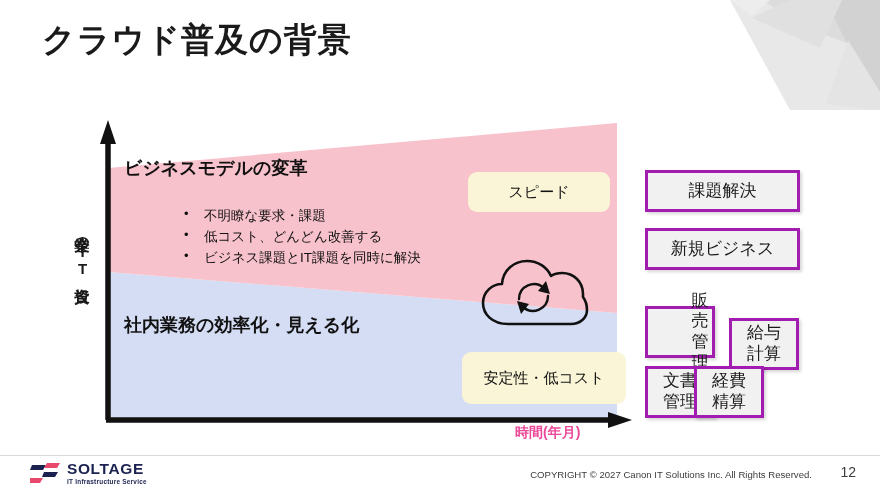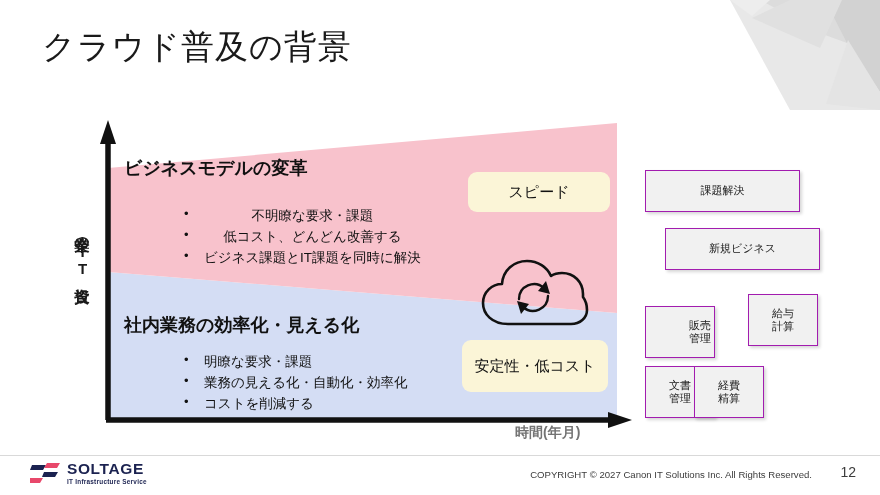--- a/index.html
+++ b/index.html
@@ -27,23 +27,23 @@
     right: 0;
     width: 150px;
     height: 110px;
     pointer-events: none;
   }
 
   
   #page-title {
     position: absolute;
     left: 42px;
-    top: 26px;
+    top: 19px;
     font-size: 33px;
-    font-weight: normal;
+    font-weight: bold;
     color: #1a1a1a;
     letter-spacing: 1px;
     line-height: 1.25;
   }
 
   
   #chart-area {
     position: absolute;
     left: 60px;
     top: 118px;
@@ -72,21 +72,21 @@
     writing-mode: vertical-rl;
     text-orientation: upright;
   }
 
   #x-axis-label {
     position: absolute;
     left: 515px;
     top: 424px;
     font-size: 14px;
     font-weight: bold;
-    color: #737373;
+    color: #ec4899;
   }
 
   
   .band-title {
     position: absolute;
     font-size: 18px;
     font-weight: bold;
     color: #111111;
     letter-spacing: 0px;
     white-space: nowrap;
@@ -107,69 +107,69 @@
   .bullets li::before {
     content: "\2022";
     position: absolute;
     left: 2px;
     top: -1px;
     font-size: 13px;
     color: #111111;
   }
 
   #upper-title { left: 124px; top: 156px; }
-  #upper-bullets { left: 182px; top: 205px; text-align: center; }
+  #upper-bullets { left: 182px; top: 205px; }
   #lower-title { left: 124px; top: 313px; }
   #lower-bullets { left: 182px; top: 351px; }
 
   
   .cream-box {
     position: absolute;
     background: #fbf5d7;
     border-radius: 9px;
     display: flex;
     align-items: center;
     justify-content: center;
     font-size: 15px;
     color: #111111;
     font-weight: normal;
     white-space: nowrap;
   }
   #speed-box { left: 468px; top: 172px; width: 142px; height: 40px; }
-  #stability-box { left: 462px; top: 340px; width: 146px; height: 52px; }
+  #stability-box { left: 462px; top: 352px; width: 164px; height: 52px; }
 
   
   #cloud-icon {
     position: absolute;
     left: 478px;
     top: 254px;
     width: 112px;
     height: 76px;
   }
 
   
   .grey-card {
     position: absolute;
     background: #f1f1f1;
-    border: 1px solid #a21caf;
+    border: 3px solid #a21caf;
     box-shadow: 2px 2px 3px rgba(0,0,0,0.16);
     display: flex;
     align-items: center;
     justify-content: center;
     text-align: center;
     color: #1a1a1a;
-    font-size: 11px;
+    font-size: 17px;
     line-height: 1.22;
     white-space: pre-line;
   }
 
   #card-kadai     { left: 645px; top: 170px; width: 155px; height: 42px; }
-  #card-shinki    { left: 645px; top: 228px; width: 155px; height: 42px; margin-left: 20px; }
+  #card-shinki    { left: 645px; top: 228px; width: 155px; height: 42px; }
   #card-hanbai    { left: 645px; top: 306px; width: 70px;  height: 52px; padding-left: 40px; }
-  #card-kyuyo     { left: 729px; top: 294px; width: 70px;  height: 52px; margin-left: 19px; }
+  #card-kyuyo     { left: 729px; top: 318px; width: 70px;  height: 52px; }
   #card-bunsho    { left: 645px; top: 366px; width: 70px;  height: 52px; }
   #card-keihi     { left: 694px; top: 366px; width: 70px;  height: 52px; }
 
   
   #footer-rule {
     position: absolute;
     left: 0;
     top: 455px;
     width: 880px;
     height: 1px;
@@ -258,25 +258,20 @@
   <div id="x-axis-label">時間(年月)</div>
 
   <div class="band-title" id="upper-title">ビジネスモデルの変革</div>
   <ul class="bullets" id="upper-bullets">
     <li>不明瞭な要求・課題</li>
     <li>低コスト、どんどん改善する</li>
     <li>ビジネス課題とIT課題を同時に解決</li>
   </ul>
 
   <div class="band-title" id="lower-title">社内業務の効率化・見える化</div>
-  <ul class="bullets" id="lower-bullets">
-    <li>明瞭な要求・課題</li>
-    <li>業務の見える化・自動化・効率化</li>
-    <li>コストを削減する</li>
-  </ul>
 
   <div class="cream-box" id="speed-box">スピード</div>
   <div class="cream-box" id="stability-box">安定性・低コスト</div>
 
   <svg id="cloud-icon" viewBox="0 0 112 76">
     <path d="M30 70 C14 70 5 60 5 49 C5 38 14 30 24 30 C25 16 36 7 49 7
              C60 7 69 13 73 22 C76 20 80 19 84 19 C96 19 105 28 105 40
              C105 41 105 42 105 43 C108 47 109 52 109 56 C109 64 102 70 93 70 Z" fill="none" stroke="#111111" stroke-width="2.6" stroke-linejoin="round"></path>
 
     <path d="M41 45 A15 15 0 0 1 66 34" fill="none" stroke="#111111" stroke-width="2.4" stroke-linecap="round"></path>

